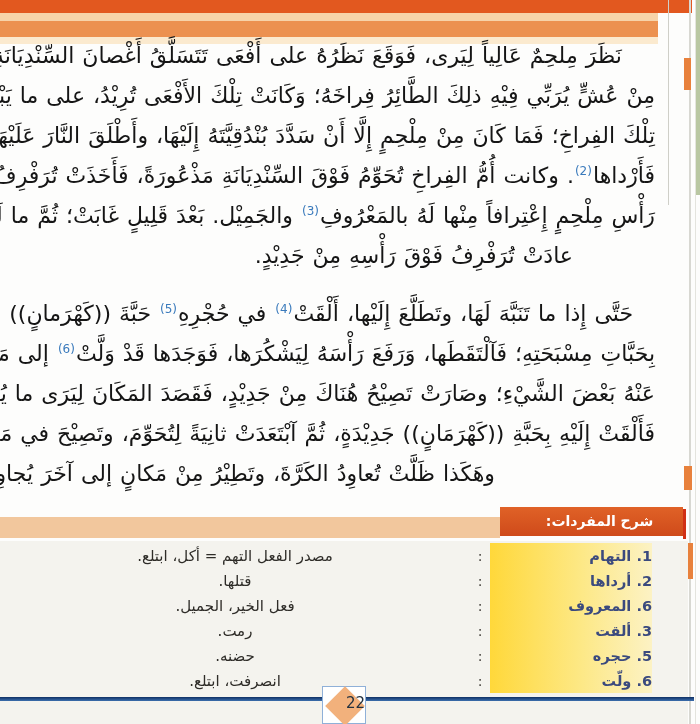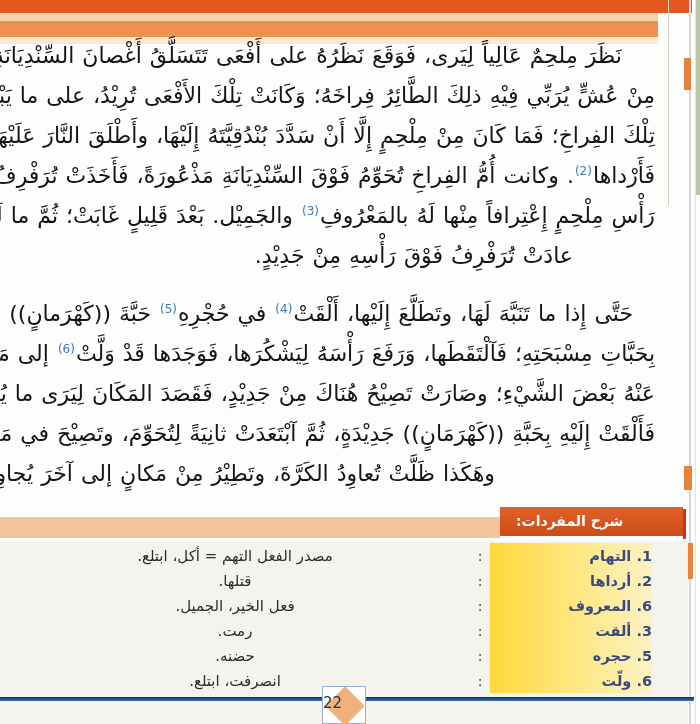--- a/index.html
+++ b/index.html
@@ -46,21 +46,21 @@
     margin:0 1px;
   }
 
   
   .vocab-bg   { left:0; top:541px; width:688px; height:183px; background:#f4f3ee; }
   .peach-band { left:0; top:517px; width:500px; height:21px; background:#f2c79d; }
   .vocab-header {
     left:500px; top:507px; width:183px; height:29px;
     background:linear-gradient(#e06227,#cf4a1a);
     color:#ffffff; font-size:14px; font-weight:bold;
-    line-height:28px; direction:rtl; text-align:left; padding-left:16px;
+    line-height:28px; direction:rtl; text-align:center; padding-left:16px;
   }
   .yellow-band {
     left:490px; top:543px; width:162px; height:150px;
     background:linear-gradient(to right, #ffd83a 0%, #fde884 55%, #fcf2c4 100%);
   }
   .vocab-rows { left:0; top:543px; width:652px; }
   .vrow {
     display:flex; flex-direction:row; direction:rtl;
     align-items:center; height:25px;
   }
@@ -79,21 +79,21 @@
   .pagenum-box {
     left:322px; top:686px; width:44px; height:38px;
     background:#ffffff; border:1.5px solid #8fb0d8;
   }
   .diamond {
     position:absolute; left:8px; top:5px; width:28px; height:28px;
     background:#f2b17c; transform:rotate(45deg);
   }
   .pagenum-text {
     position:absolute; left:0; top:7px; width:100%;
-    text-align:left; font-size:15px; color:#23313f;
+    text-align:right; font-size:15px; color:#23313f;padding-left:15px;
   }
 </style>
 </head>
 <body>
 
 <div id="screen">
 
   <div class="abs bar1"></div>
   <div class="abs bar2"></div>
   <div class="abs bar3"></div>

